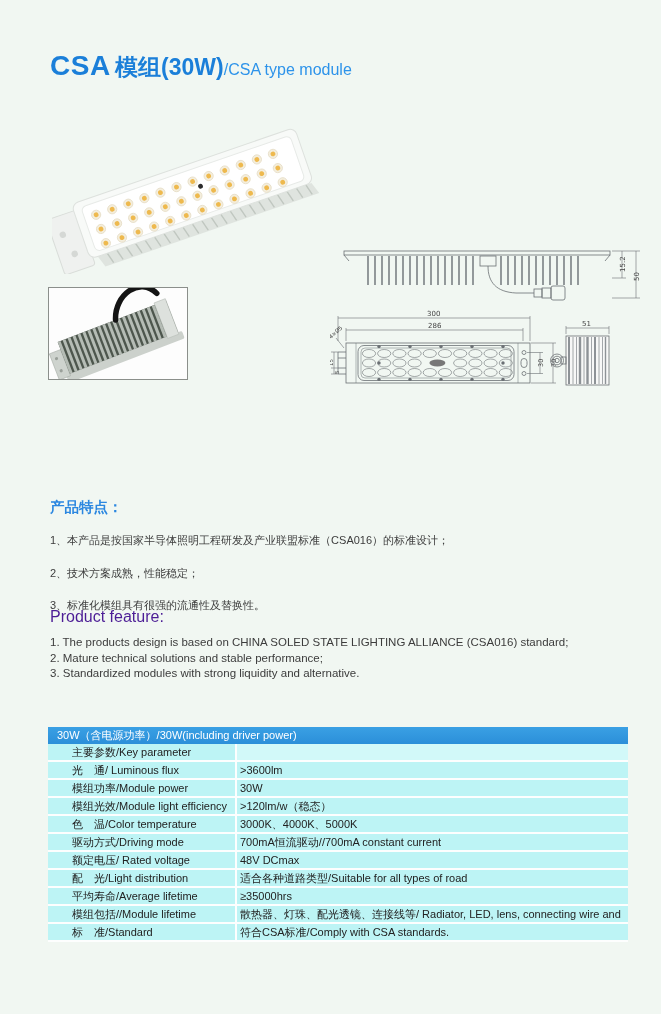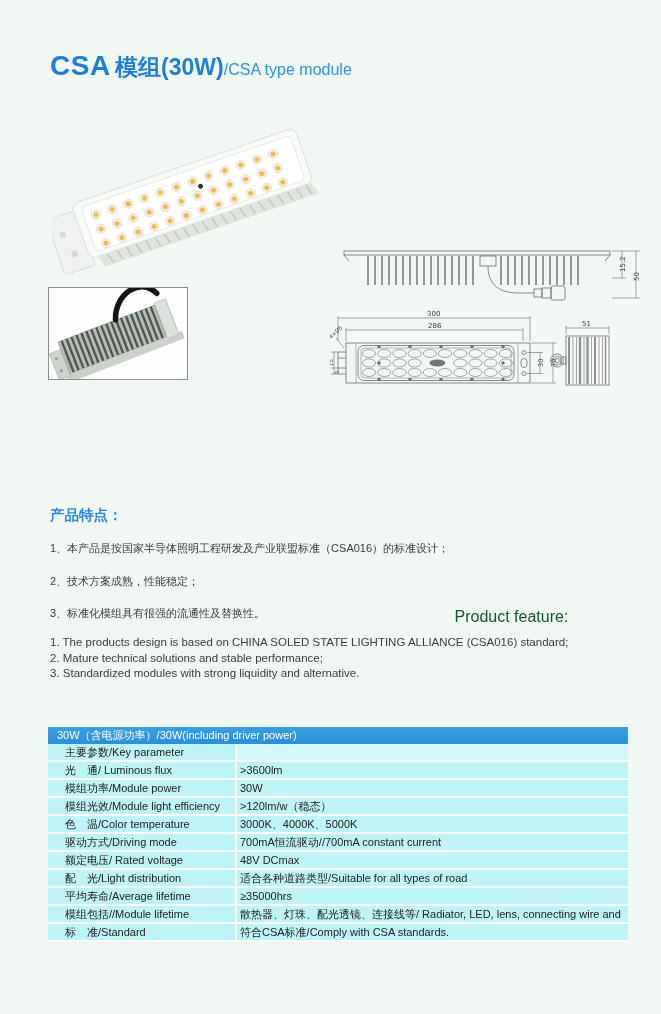--- a/index.html
+++ b/index.html
@@ -17,33 +17,33 @@
   .photo-box{position:absolute;left:48px;top:287px;width:140px;height:93px;
              background:#fdfdfd;border:1px solid #8b8f8b;box-sizing:border-box;}
 
   
   .drawings{position:absolute;left:330px;top:240px;}
   .drawings text{font-family:"DejaVu Sans",sans-serif;fill:#444;}
 
   
   .sec{position:absolute;left:50px;}
   #feat-cn{top:498px;}
-  #feat-cn h2{margin:8px 0 12px 0;font-size:14.5px;font-weight:bold;color:#2b87e0;}
+  #feat-cn h2{margin:0 0 12px 0;font-size:14.5px;font-weight:bold;color:#2b87e0;}
   #feat-cn .item{font-size:11px;color:#3c3c3c;line-height:17.5px;margin-top:15px;}
   #feat-en{top:608px;}
-  #feat-en h2{margin:0 0 9px 0;font-size:16px;font-weight:500;color:#14532d;text-align:right;}
+  #feat-en h2{margin:0 0 9px 0;font-size:16px;font-weight:500;color:#4c1d95;}
   #feat-en .item{font-size:11.5px;color:#3c3c3c;line-height:15.5px;}
 
   
   #spec{position:absolute;left:48px;top:727px;width:580px;}
   #spec .thead{height:17px;background:linear-gradient(#3aa0e4,#2b8fd9);color:#fff;
                font-size:11px;line-height:17px;padding-left:9px;}
   #spec .trow{display:flex;height:18px;box-sizing:border-box;border-bottom:2px solid #fdfefe;}
   #spec .cell-l{width:189px;background:#bdf4f5;border-right:2px solid #fdfefe;
-                font-size:11px;line-height:16px;padding-left:17px;box-sizing:border-box;color:#222;}
+                font-size:11px;line-height:16px;padding-left:24px;box-sizing:border-box;color:#222;}
   #spec .cell-v{flex:1;background:#bdf4f5;font-size:11px;line-height:16px;
                 padding-left:3px;color:#222;}
   #spec .cell-v.lighter{background:#d2f9f9;}
 </style>
 </head>
 <body>
 
 <div id="page">
 
   <div id="title">

